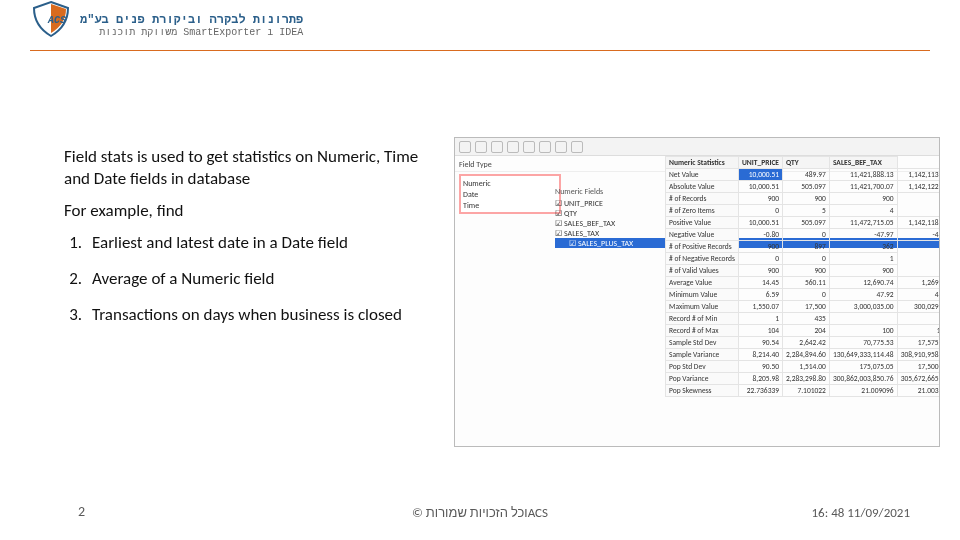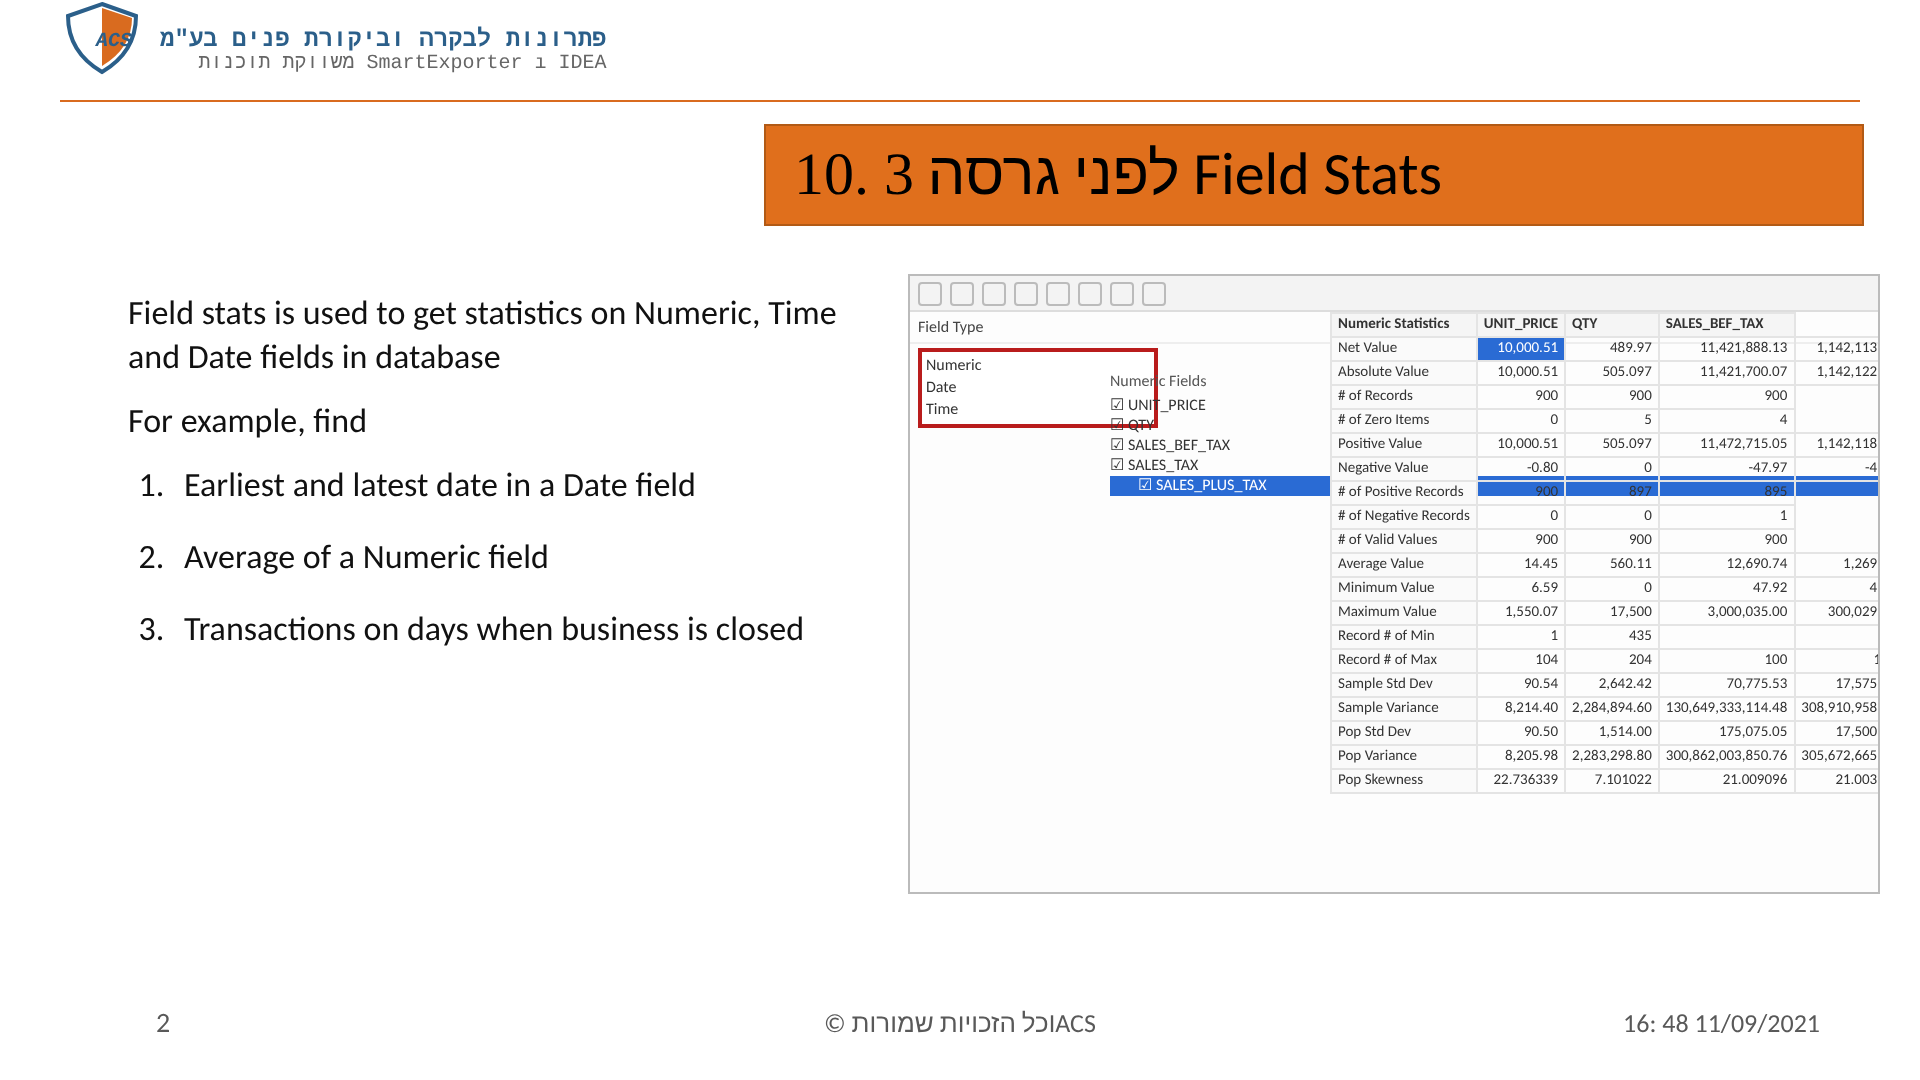--- a/index.html
+++ b/index.html
@@ -19,21 +19,21 @@
   .body-left { position: absolute; top: 146px; left: 64px; width: 370px; font-size: 17px; line-height: 1.3; }
   .body-left p { margin-bottom: 10px; }
   .body-left ol { margin-left: 22px; }
   .body-left ol li { margin-bottom: 14px; padding-left: 6px; }
 
   .shot { position: absolute; top: 137px; left: 454px; width: 486px; height: 310px; border: 1px solid #bbb; background: #fdfdfd; font-size: 8px; color: #333; overflow: hidden; }
   .shot .toolbar { height: 18px; background: #f3f3f3; border-bottom: 1px solid #ddd; display: flex; align-items: center; gap: 4px; padding: 0 4px; }
   .shot .toolbar span { width: 12px; height: 12px; display: inline-block; border: 1px solid #bbb; border-radius: 2px; }
   .shot .ft-row { display: flex; align-items: center; height: 16px; padding: 0 4px; border-bottom: 1px solid #eee; }
   .shot .ft-row .lab { width: 60px; color: #444; }
-  .shot .ft-box { width: 120px; height: 40px; border: 2px solid #b91c1c; margin: 2px 4px; padding: 2px; background: #fff; }
+  .shot .ft-box { width: 102px; height: 40px; border: 2px solid #fca5a5; margin: 2px 4px; padding: 2px; background: #fff; }
   .shot .ft-box div { font-size: 8px; line-height: 11px; }
   .shot .nf-label { margin-left: 100px; margin-top: -30px; font-size: 8px; color: #555; }
   .shot .fields { margin-left: 100px; margin-top: 2px; font-size: 8px; }
   .shot .fields div::before { content: "☑ "; }
   .shot .fields div.active { color: #fff; background: #2a6bd4; padding: 0 14px; }
   .shot .grid { position: absolute; top: 18px; left: 210px; right: 0; bottom: 0; }
   .shot .grid table { width: 100%; border-collapse: collapse; font-size: 7.5px; }
   .shot .grid th, .shot .grid td { border: 1px solid #e4e4e4; padding: 1px 3px; text-align: right; white-space: nowrap; }
   .shot .grid th { background: #f5f5f5; font-weight: 600; text-align: left; }
   .shot .grid td.lab { text-align: left; background: #fafafa; }
@@ -56,25 +56,20 @@
           <text x="18" y="23" font-size="10" font-style="italic" fill="#2b5f8a" font-weight="700">ACS</text>
         </svg>
     </div>
     <div class="txt">
       <div class="l1">פתרונות לבקרה וביקורת פנים בע"מ</div>
       <div class="l2">SmartExporter ı IDEA משווקת תוכנות</div>
     </div>
   </div>
   <div class="divider"></div>
 
-  <div class="title">
-    <span class="tnum">10. 3</span>
-    <span style="direction:rtl; unicode-bidi:embed;">לפני גרסה</span>
-    <span>Field Stats</span>
-  </div>
 
   <div class="body-left">
     <p>Field stats is used to get statistics on Numeric, Time and Date fields in database</p>
     <p>For example, find</p>
     <ol>
       <li>Earliest and latest date in a Date field</li>
       <li>Average of a Numeric field</li>
       <li>Transactions on days when business is closed</li>
     </ol>
   </div>
@@ -154,21 +149,21 @@
               <td class="lab">Negative Value</td>
               <td>-0.80</td>
               <td>0</td>
               <td>-47.97</td>
               <td>-4.75</td>
             </tr>
             <tr>
               <td class="lab"># of Positive Records</td>
               <td>900</td>
               <td>897</td>
-              <td>895</td>
+              <td>362</td>
             </tr>
             <tr>
               <td class="lab"># of Negative Records</td>
               <td>0</td>
               <td>0</td>
               <td>1</td>
             </tr>
             <tr>
               <td class="lab"># of Valid Values</td>
               <td>900</td>

